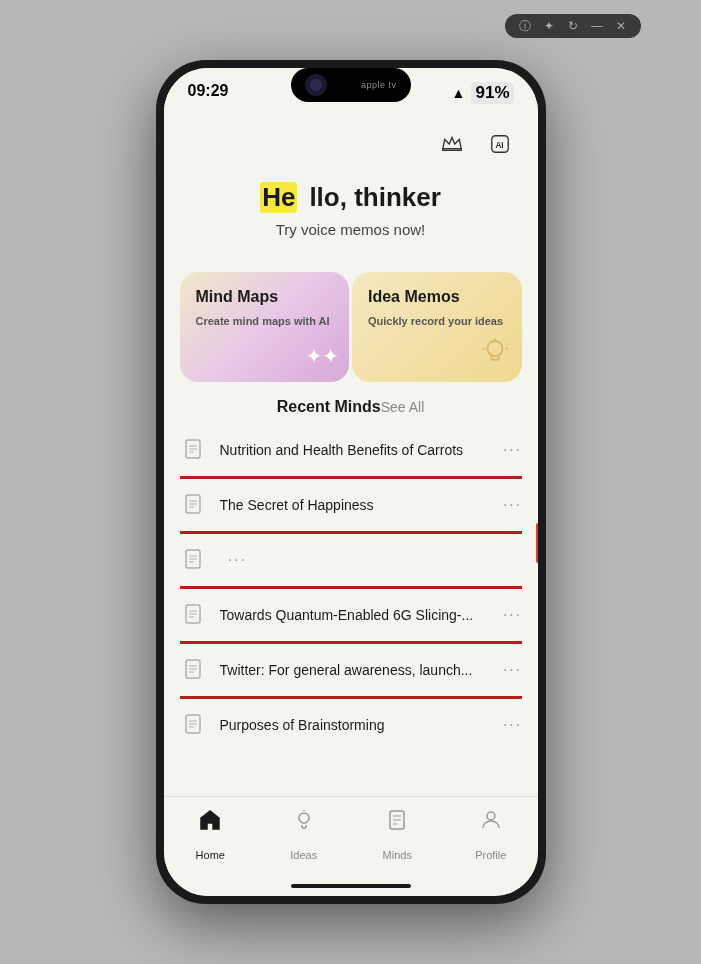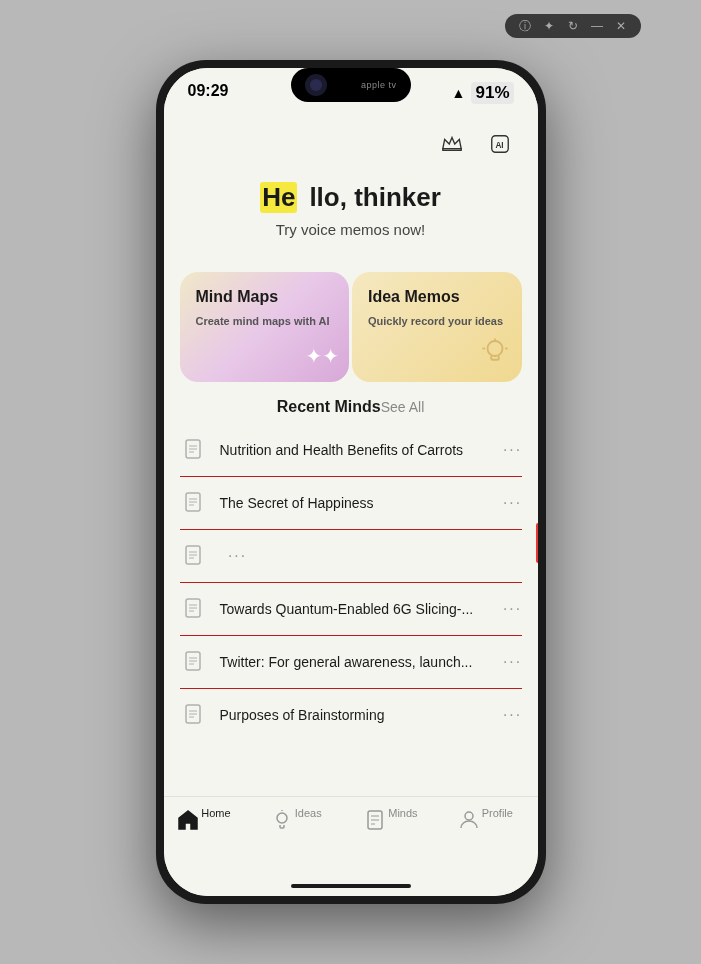--- a/index.html
+++ b/index.html
@@ -269,21 +269,21 @@
 
     .recent-list {
       display: flex;
       flex-direction: column;
     }
 
     .recent-item {
       display: flex;
       align-items: center;
       padding: 12px 0;
-      border-bottom: 1px solid #b91c1c;
+      border-bottom: 3px solid #b91c1c;
       cursor: pointer;
     }
 
     .recent-item:last-child {
       border-bottom: none;
     }
 
     .item-icon {
       width: 28px;
       height: 28px;
@@ -315,23 +315,23 @@
       display: flex;
       align-items: flex-start;
       justify-content: space-around;
       padding-top: 10px;
       flex-shrink: 0;
       border-top: 1px solid #e0e0dc;
     }
 
     .nav-item {
       display: flex;
-      flex-direction: row;
-      align-items: flex-start;
-      gap: 0;
+      flex-direction: column;
+      align-items: center;
+      gap: 16px;
       cursor: pointer;
       width: 70px;
     }
 
     .nav-icon {
       width: 26px;
       height: 26px;
       display: flex;
       align-items: center;
       justify-content: center;

